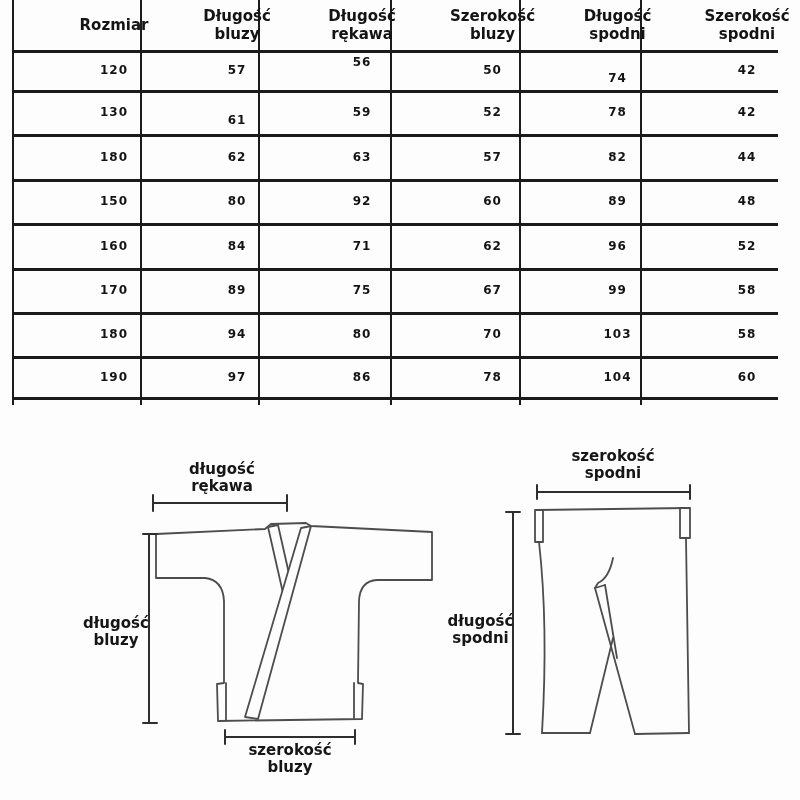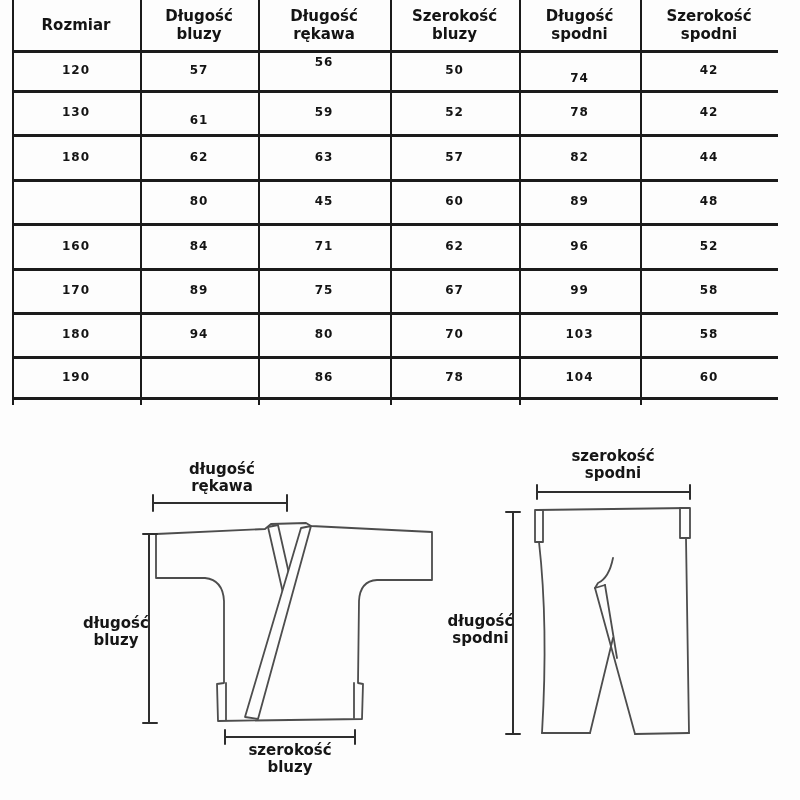--- a/index.html
+++ b/index.html
@@ -7,21 +7,21 @@
     position:relative;width:800px;height:800px;background:#fdfdfd;
     font-family:"DejaVu Sans","Liberation Sans",sans-serif;color:#141414;
     overflow:hidden;margin:0 auto;
   }
   
   #size-table{position:absolute;left:0;top:0;width:800px;height:410px;}
   .vline{position:absolute;width:2px;background:#1b1b1b;}
   .hline{position:absolute;height:3px;background:#1b1b1b;}
   .cell{
     position:absolute;display:flex;flex-direction:column;
-    align-items:center;justify-content:center;text-align:left;
+    align-items:center;justify-content:center;text-align:left;padding-left:38px;
   }
   .cell.th{font-weight:bold;font-size:15px;line-height:18px;}
   .cell.td{font-weight:bold;font-size:12px;letter-spacing:1px;}
   
   .diagram{position:absolute;left:0;top:410px;width:800px;height:390px;}
   .diagram svg{position:absolute;left:0;top:0;}
   .dlabel{
     position:absolute;font-weight:bold;font-size:15px;line-height:17px;
     text-align:center;color:#161616;
   }
@@ -81,22 +81,23 @@
       <div class="cell td" style="left: 258px; top: 90px; width: 132px; height: 44px;">59</div>
       <div class="cell td" style="left: 390px; top: 90px; width: 129px; height: 44px;">52</div>
       <div class="cell td" style="left: 519px; top: 90px; width: 121px; height: 44px;">78</div>
       <div class="cell td" style="left: 640px; top: 90px; width: 138px; height: 44px;">42</div>
       <div class="cell td" style="left: 12px; top: 134px; width: 128px; height: 45px;">180</div>
       <div class="cell td" style="left: 140px; top: 134px; width: 118px; height: 45px;">62</div>
       <div class="cell td" style="left: 258px; top: 134px; width: 132px; height: 45px;">63</div>
       <div class="cell td" style="left: 390px; top: 134px; width: 129px; height: 45px;">57</div>
       <div class="cell td" style="left: 519px; top: 134px; width: 121px; height: 45px;">82</div>
       <div class="cell td" style="left: 640px; top: 134px; width: 138px; height: 45px;">44</div>
+      <div class="cell td" style="left: 12px; top: 179px; width: 128px; height: 44px;">150</div>
       <div class="cell td" style="left: 140px; top: 179px; width: 118px; height: 44px;">80</div>
-      <div class="cell td" style="left: 258px; top: 179px; width: 132px; height: 44px;">45</div>
+      <div class="cell td" style="left: 258px; top: 179px; width: 132px; height: 44px;">92</div>
       <div class="cell td" style="left: 390px; top: 179px; width: 129px; height: 44px;">60</div>
       <div class="cell td" style="left: 519px; top: 179px; width: 121px; height: 44px;">89</div>
       <div class="cell td" style="left: 640px; top: 179px; width: 138px; height: 44px;">48</div>
       <div class="cell td" style="left: 12px; top: 223px; width: 128px; height: 45px;">160</div>
       <div class="cell td" style="left: 140px; top: 223px; width: 118px; height: 45px;">84</div>
       <div class="cell td" style="left: 258px; top: 223px; width: 132px; height: 45px;">71</div>
       <div class="cell td" style="left: 390px; top: 223px; width: 129px; height: 45px;">62</div>
       <div class="cell td" style="left: 519px; top: 223px; width: 121px; height: 45px;">96</div>
       <div class="cell td" style="left: 640px; top: 223px; width: 138px; height: 45px;">52</div>
       <div class="cell td" style="left: 12px; top: 268px; width: 128px; height: 44px;">170</div>
@@ -105,20 +106,21 @@
       <div class="cell td" style="left: 390px; top: 268px; width: 129px; height: 44px;">67</div>
       <div class="cell td" style="left: 519px; top: 268px; width: 121px; height: 44px;">99</div>
       <div class="cell td" style="left: 640px; top: 268px; width: 138px; height: 44px;">58</div>
       <div class="cell td" style="left: 12px; top: 312px; width: 128px; height: 44px;">180</div>
       <div class="cell td" style="left: 140px; top: 312px; width: 118px; height: 44px;">94</div>
       <div class="cell td" style="left: 258px; top: 312px; width: 132px; height: 44px;">80</div>
       <div class="cell td" style="left: 390px; top: 312px; width: 129px; height: 44px;">70</div>
       <div class="cell td" style="left: 519px; top: 312px; width: 121px; height: 44px;">103</div>
       <div class="cell td" style="left: 640px; top: 312px; width: 138px; height: 44px;">58</div>
       <div class="cell td" style="left: 12px; top: 356px; width: 128px; height: 41px;">190</div>
+      <div class="cell td" style="left: 140px; top: 356px; width: 118px; height: 41px;">97</div>
       <div class="cell td" style="left: 258px; top: 356px; width: 132px; height: 41px;">86</div>
       <div class="cell td" style="left: 390px; top: 356px; width: 129px; height: 41px;">78</div>
       <div class="cell td" style="left: 519px; top: 356px; width: 121px; height: 41px;">104</div>
       <div class="cell td" style="left: 640px; top: 356px; width: 138px; height: 41px;">60</div>
     </div>
 
   <div class="diagram">
     <svg width="800" height="390" viewBox="0 410 800 390">
       <g fill="none" stroke="#4d4d4d" stroke-width="1.8" stroke-linejoin="round" stroke-linecap="round">
 

